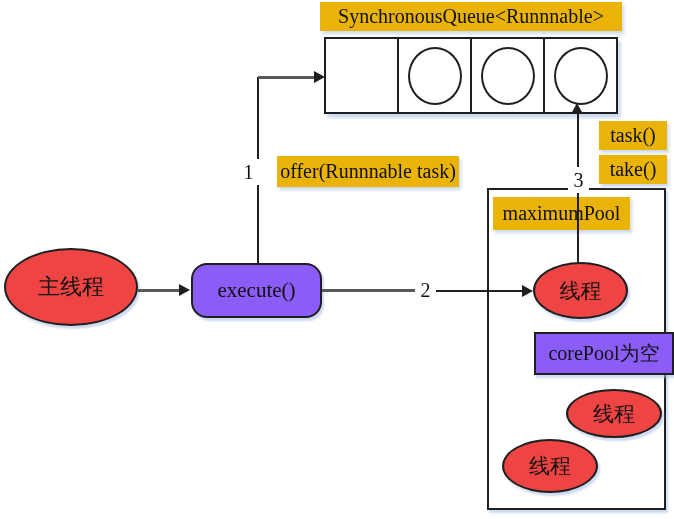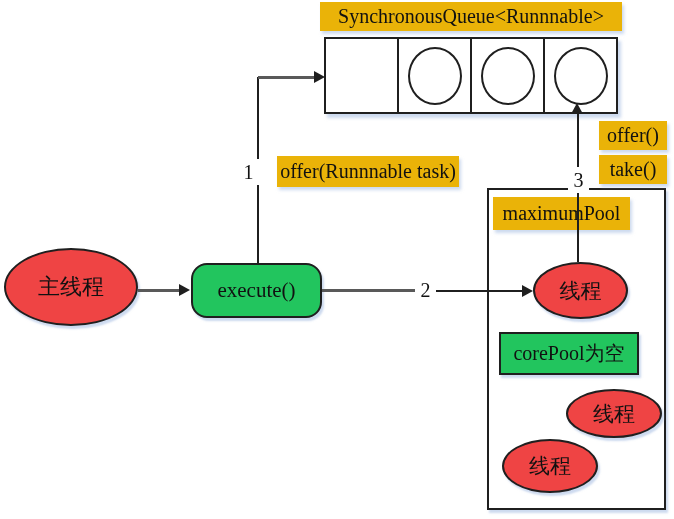--- a/index.html
+++ b/index.html
@@ -39,21 +39,21 @@
     border-left: 6px solid transparent; border-right: 6px solid transparent;
     border-bottom: 11px solid var(--line);
   }
   
   .ellipse {
     border: 2px solid var(--line); border-radius: 50%; background: #ef4444;
     display: flex; align-items: center; justify-content: center;
     font-size: 21px; z-index: 2; box-shadow: 2px 3px 2px var(--shadow);
   }
   .rect-node {
-    border: 2px solid var(--line); background: #22c55e;
+    border: 2px solid var(--line); background: #8b5cf6;
     display: flex; align-items: center; justify-content: center;
     font-size: 20px; z-index: 2; box-shadow: 2px 3px 2px var(--shadow);
   }
   .queue {
     display: flex; border: 2px solid var(--line); background: #fff;
     z-index: 2; box-shadow: 3px 4px 3px var(--shadow);
   }
   .queue-cell { flex: 1; position: relative; }
   .queue-cell + .queue-cell { border-left: 2px solid var(--line); }
   .queue-item-circle {
@@ -86,33 +86,33 @@
     </div>
 </div>
 
 <div class="abs vline" style="left:257px; top:77px; height:186px;"></div>
 <div class="abs hline-gray" style="left:258px; top:76px; width:57px;"></div>
 <div class="abs arrow-right" style="left:314px; top:71px;"></div>
 
 <div class="abs steplabel" style="left:238px; top:159px; width:21px; height:26px;">1</div>
 <div class="abs label" style="left:277px; top:156px; width:182px; height:31px;">offer(Runnnable task)</div>
 
-<div class="abs label" style="left:599px; top:121px; width:68px; height:29px;">offer()</div>
+<div class="abs label" style="left:599px; top:121px; width:68px; height:29px;">task()</div>
 <div class="abs label" style="left:599px; top:155px; width:68px; height:29px;">take()</div>
 
 <div class="abs vline" style="left:577px; top:112px; height:150px;"></div>
 <div class="abs arrow-up" style="left:571px; top:103px;"></div>
 <div class="abs steplabel" style="left:568px; top:167px; width:21px; height:26px;">3</div>
 
 <div class="abs pool-box" style="left:487px; top:188px; width:179px; height:322px;"></div>
 <div class="abs label" style="left:493px; top:197px; width:137px; height:33px;">maximumPool</div>
 
 <div class="abs ellipse" style="left:533px; top:262px; width:95px; height:57px;">线程</div>
 
-<div class="abs rect-node" style="left:499px; top:332px; width:140px; height:43px;">corePool为空</div>
+<div class="abs rect-node" style="left:534px; top:332px; width:140px; height:43px;">corePool为空</div>
 
 <div class="abs ellipse" style="left:566px; top:389px; width:96px; height:49px;">线程</div>
 <div class="abs ellipse" style="left:502px; top:439px; width:96px; height:54px;">线程</div>
 
 <div class="abs ellipse" style="left:4px; top:248px; width:134px; height:78px; font-size:22px;">主线程</div>
 
 <div class="abs rect-node" style="left:191px; top:263px; width:131px; height:55px; border-radius:16px; font-size:21px;">execute()</div>
 
 <div class="abs hline-gray" style="left:138px; top:289px; width:43px;"></div>
 <div class="abs arrow-right" style="left:179px; top:284px;"></div>

